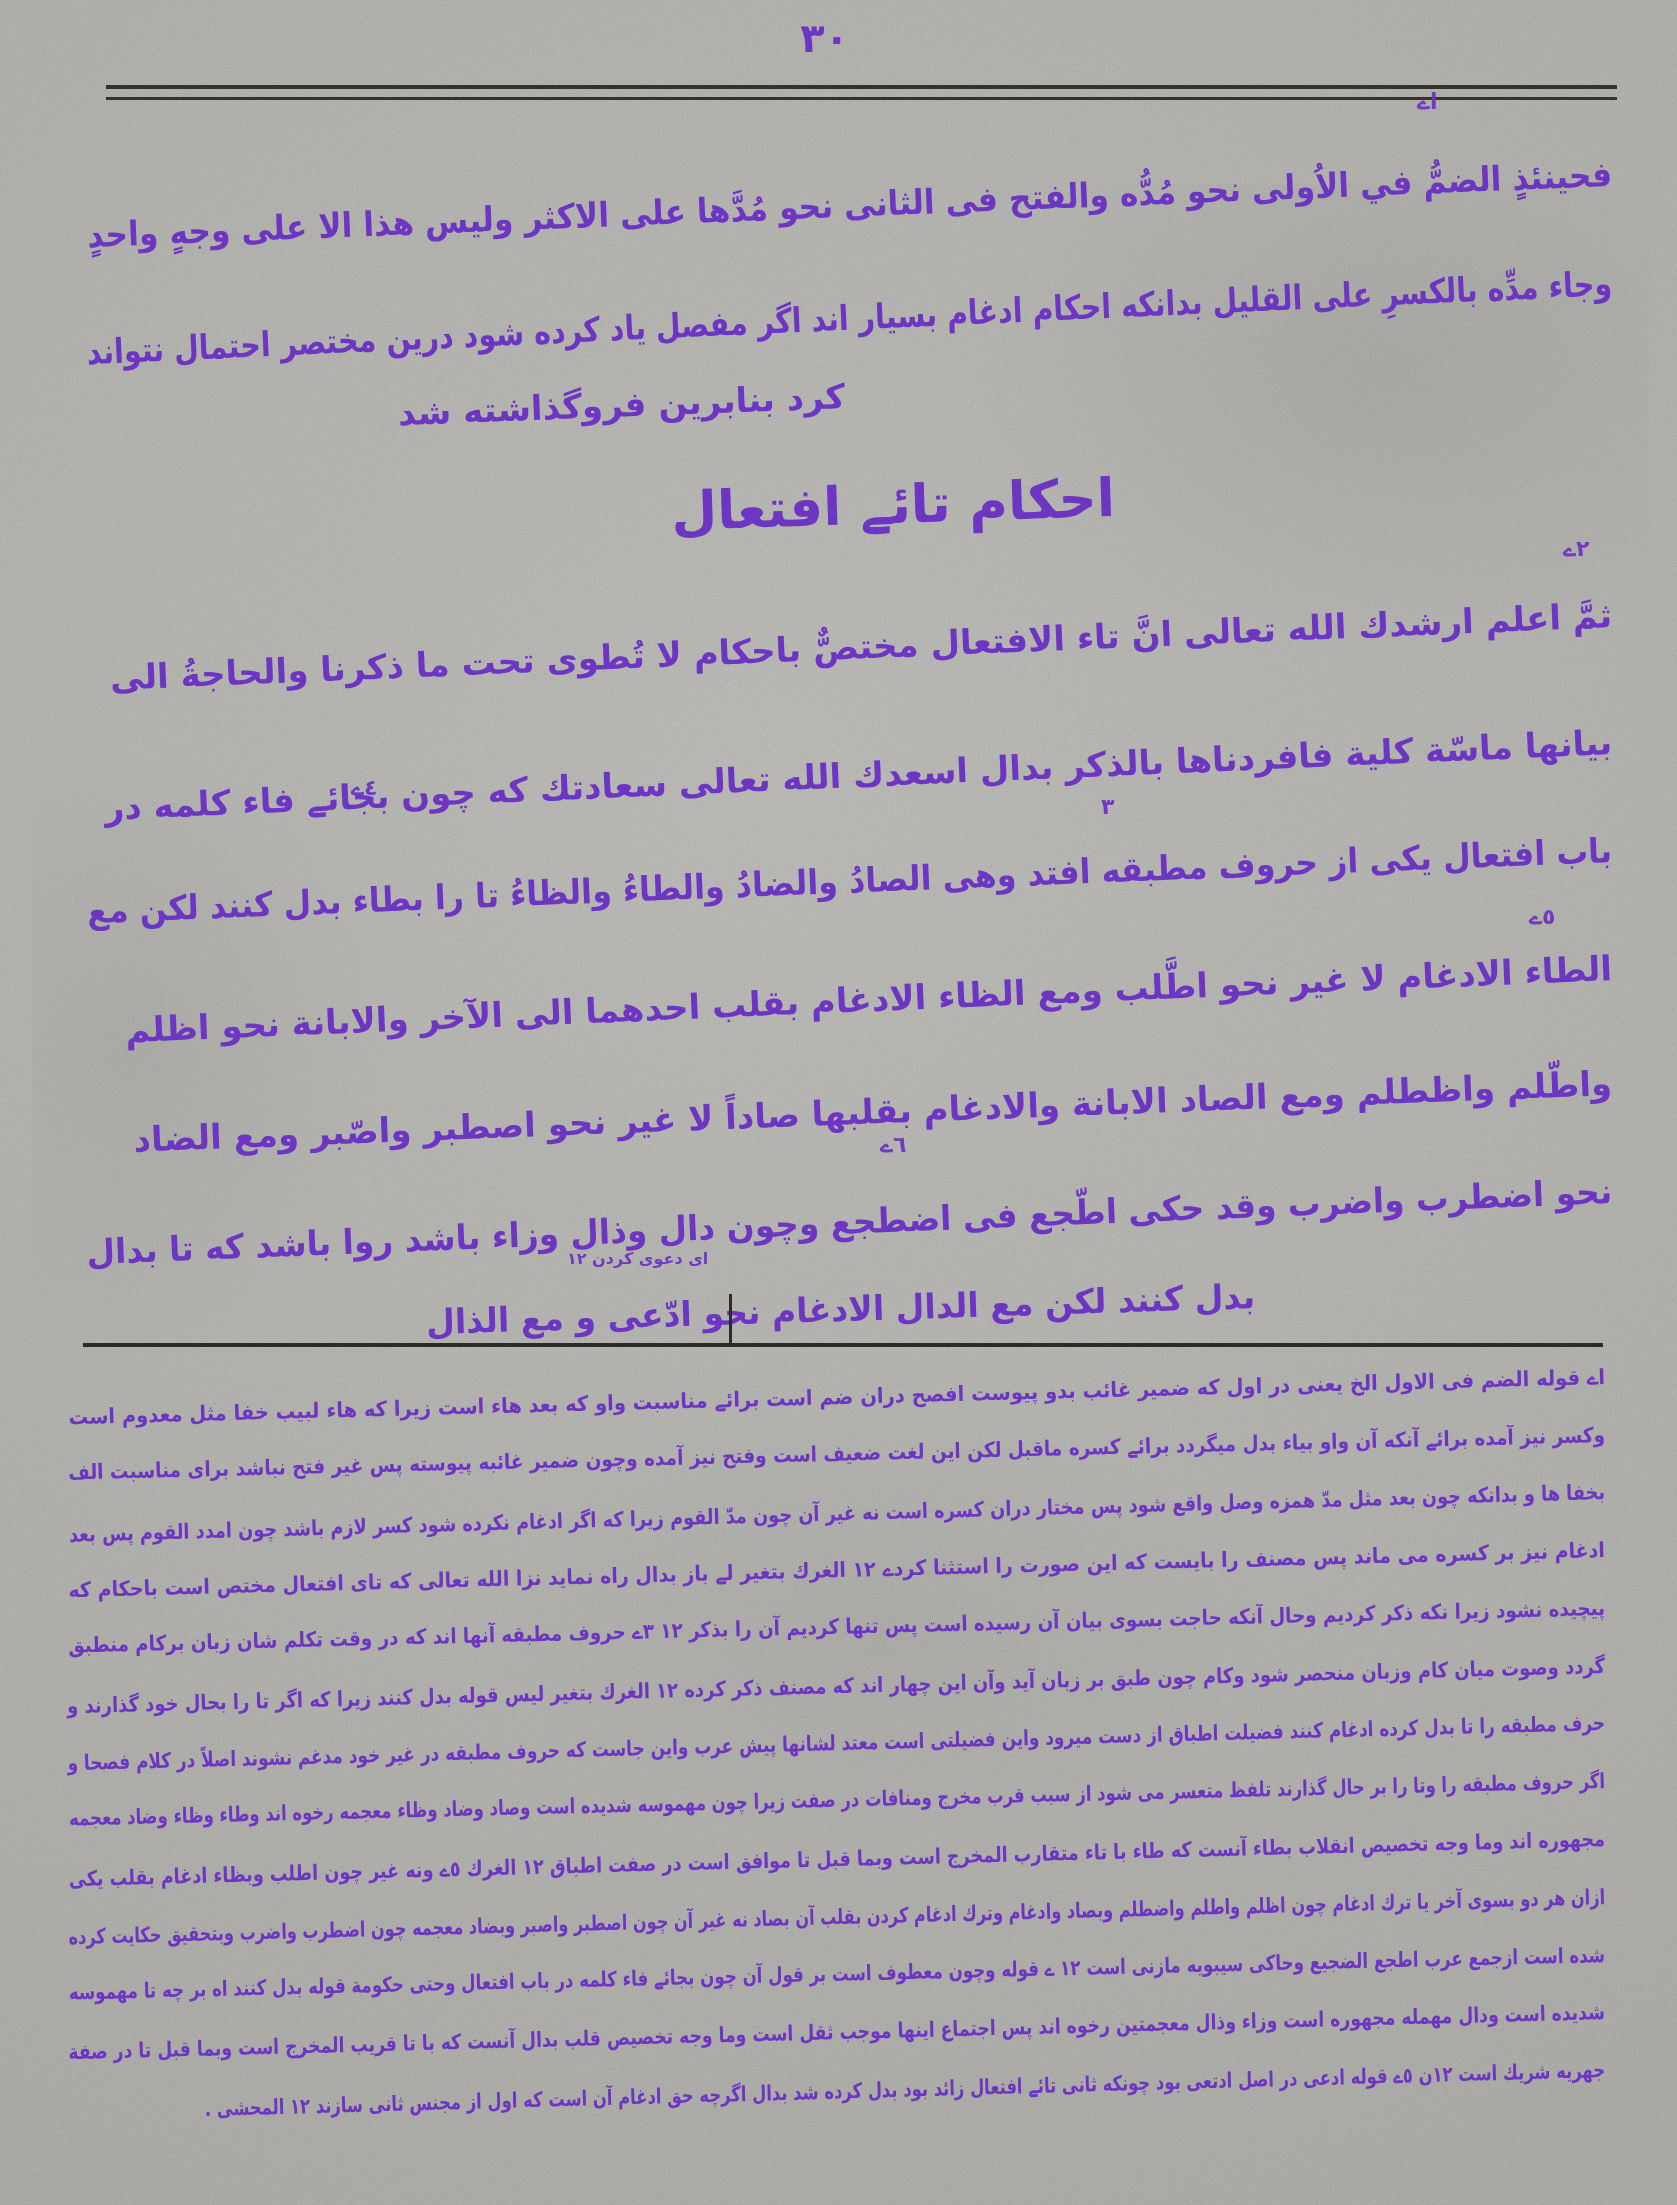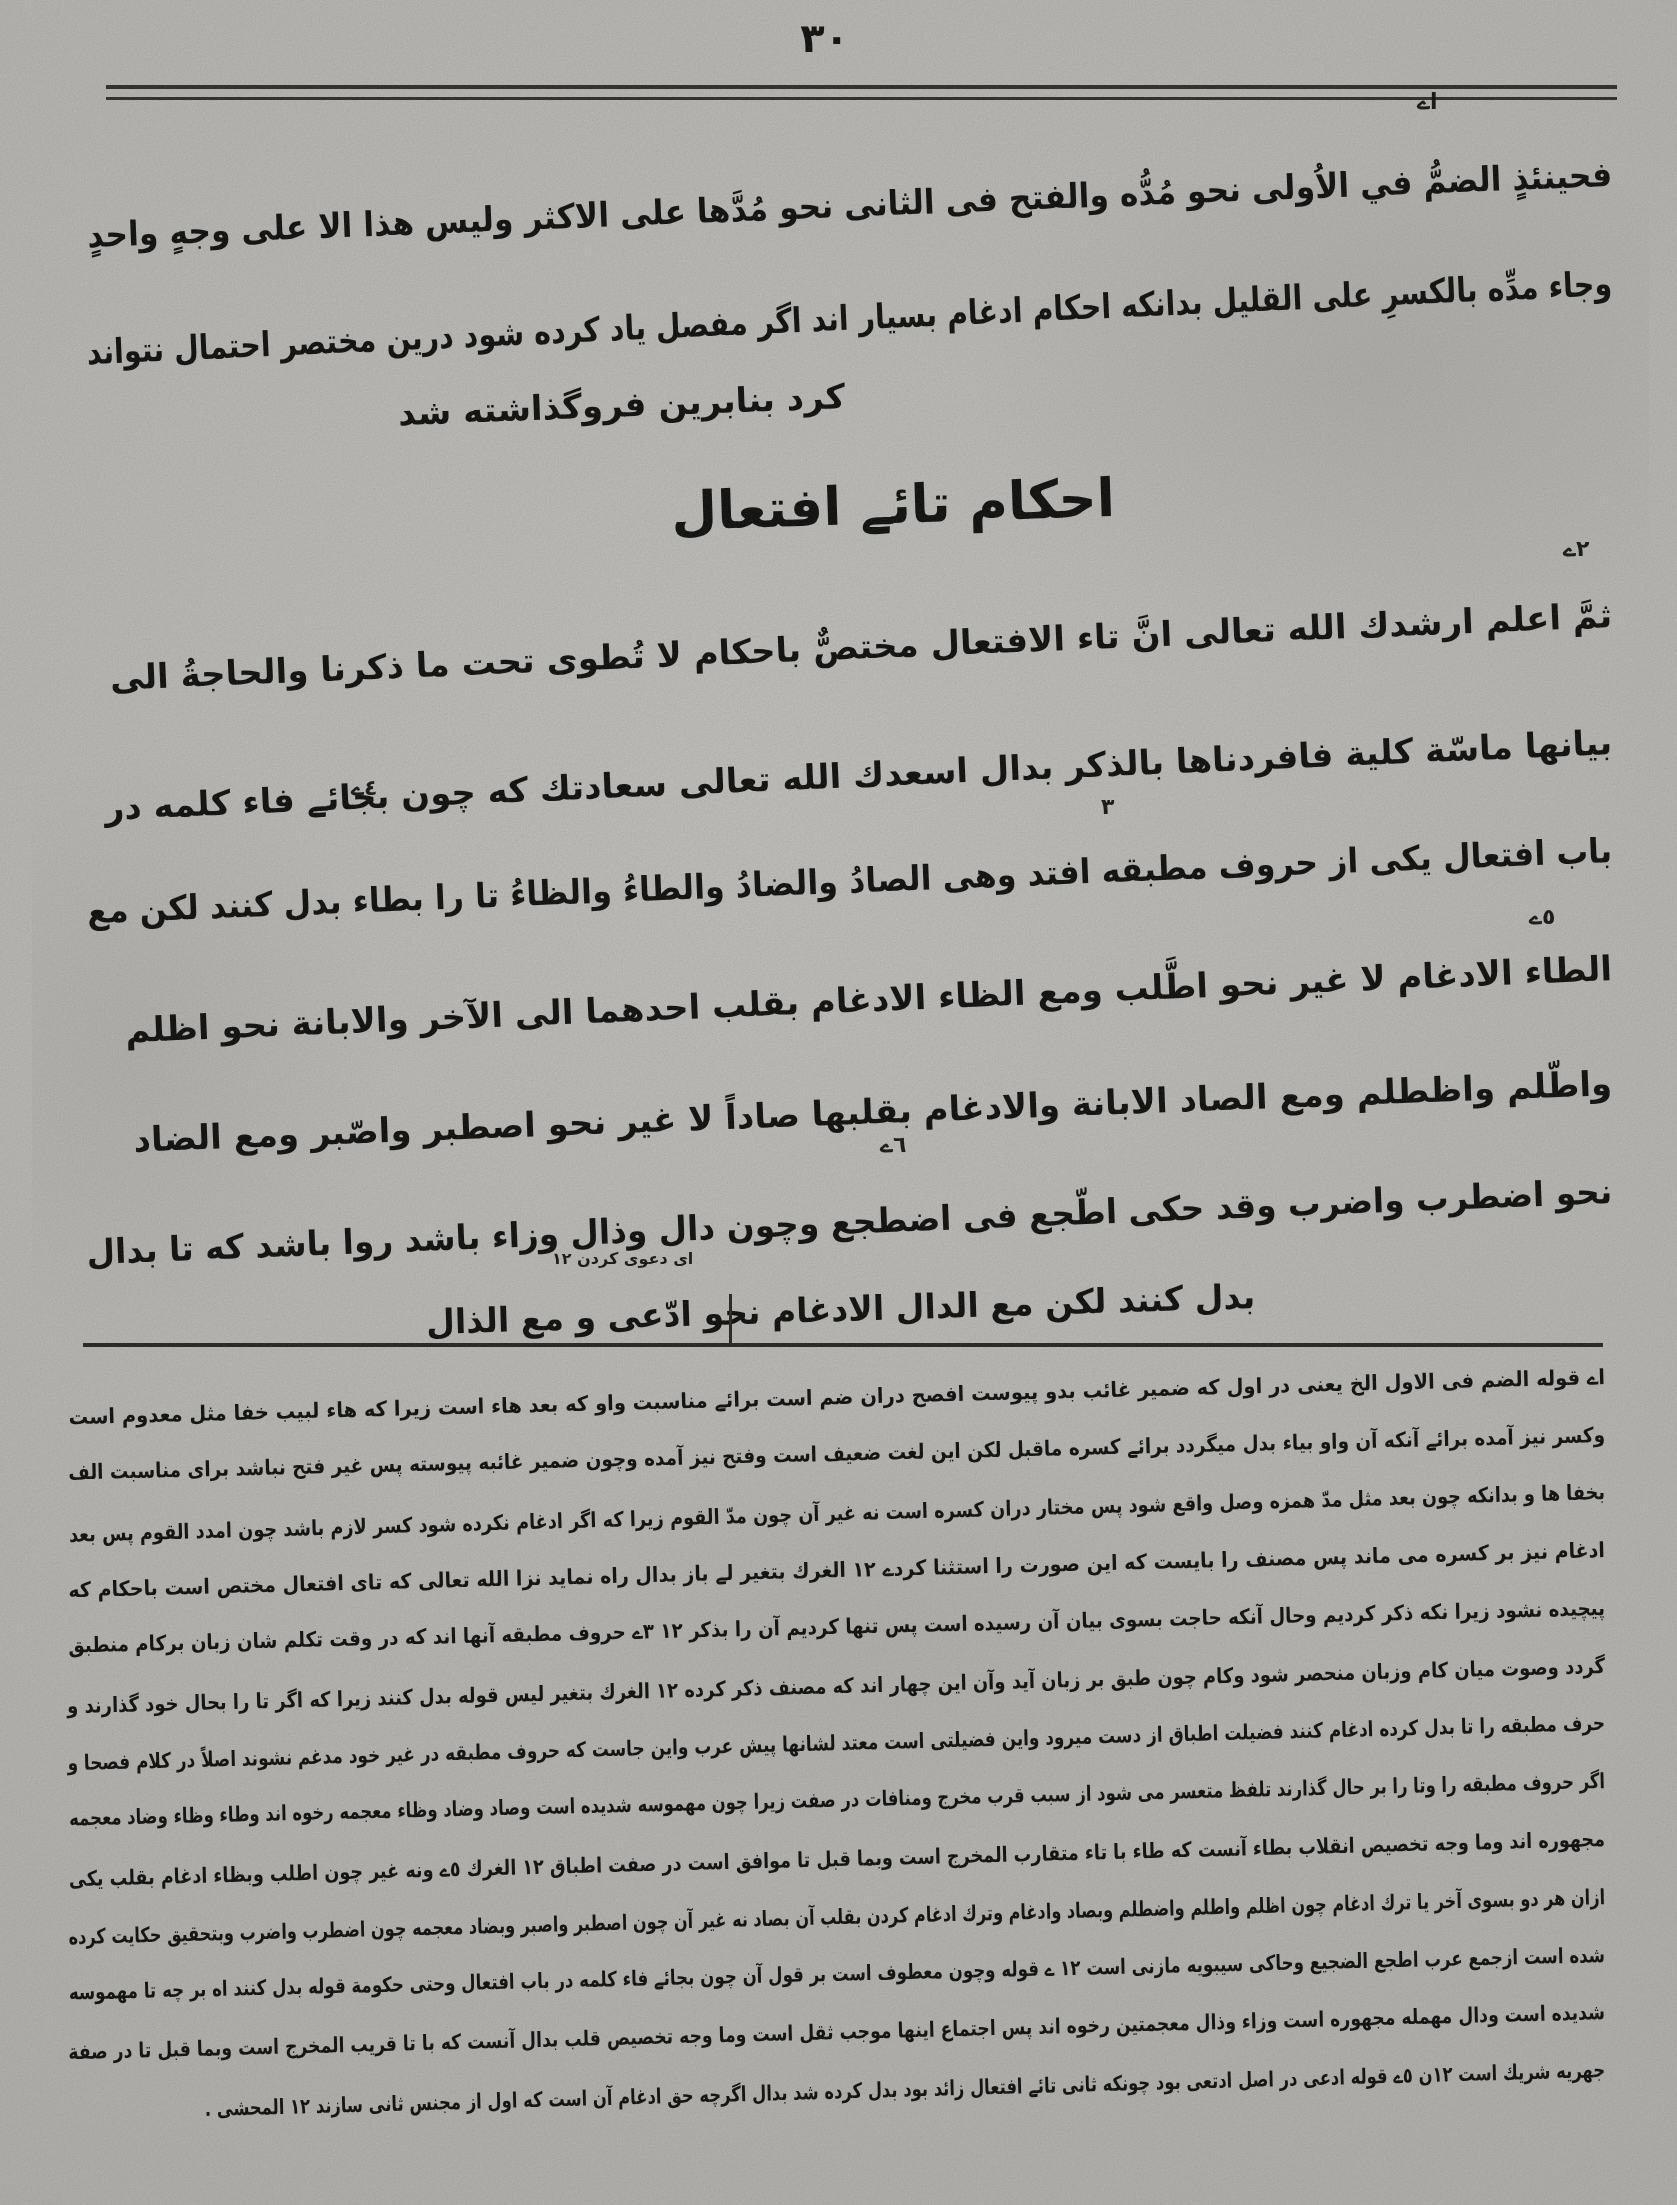--- a/index.html
+++ b/index.html
@@ -2,21 +2,21 @@
 <html lang="ar" dir="rtl" style="font-size:13.4px"><head>
 <meta charset="utf-8">
 <style>
   html,body{margin:0;padding:0;background:#6f6f6d;}
   .page{
     position:relative;
     width:1678px;height:2205px;
     background:#c5c4c1;
     overflow:hidden;
     font-family:"DejaVu Sans",sans-serif;
-    color:#000000;
+    color:#6d28d9;
     direction:rtl;
   }
   .shading{
     position:absolute;inset:0;pointer-events:none;
     background:radial-gradient(ellipse 120% 85% at 46% 36%, rgba(255,255,255,0.10), rgba(20,20,18,0.07) 86%);
   }
   .blot{position:absolute;pointer-events:none;}
   .blot.b1{left:963px;top:184px;width:687px;height:469px;
     background:radial-gradient(ellipse at 60% 40%, rgba(70,68,64,0.10), rgba(70,68,64,0) 70%);}
   .blot.b2{left:33px;top:754px;width:352px;height:586px;
@@ -44,21 +44,21 @@
   .heading{
     position:absolute;left:0;right:0;top:474px;
     text-align:center;font-size:53px;font-weight:700;
     direction:rtl;white-space:nowrap;
     transform:translateX(55px) rotate(-1.8deg);
   }
   .ann{
     position:absolute;font-size:22px;font-weight:700;
     direction:rtl;white-space:nowrap;opacity:0.95;
   }
-  .ann.gloss{font-size:16px;font-weight:600;}
+  .ann.gloss{font-size:16px;font-weight:600;margin-left:15px;}
   .fn-rule{position:absolute;left:84px;right:74px;top:1343px;height:4.2px;background:#1d1b18;}
   .fn-tick{position:absolute;left:730px;top:1294px;width:2.5px;height:52px;background:#1d1b18;}
   .fline{
     position:absolute;left:74px;right:72px;
     font-size:21px;font-weight:600;line-height:1.3;
     white-space:nowrap;direction:rtl;
     transform-origin:100% 50%;
     transform:rotate(-1.5deg);
   }
 </style>

